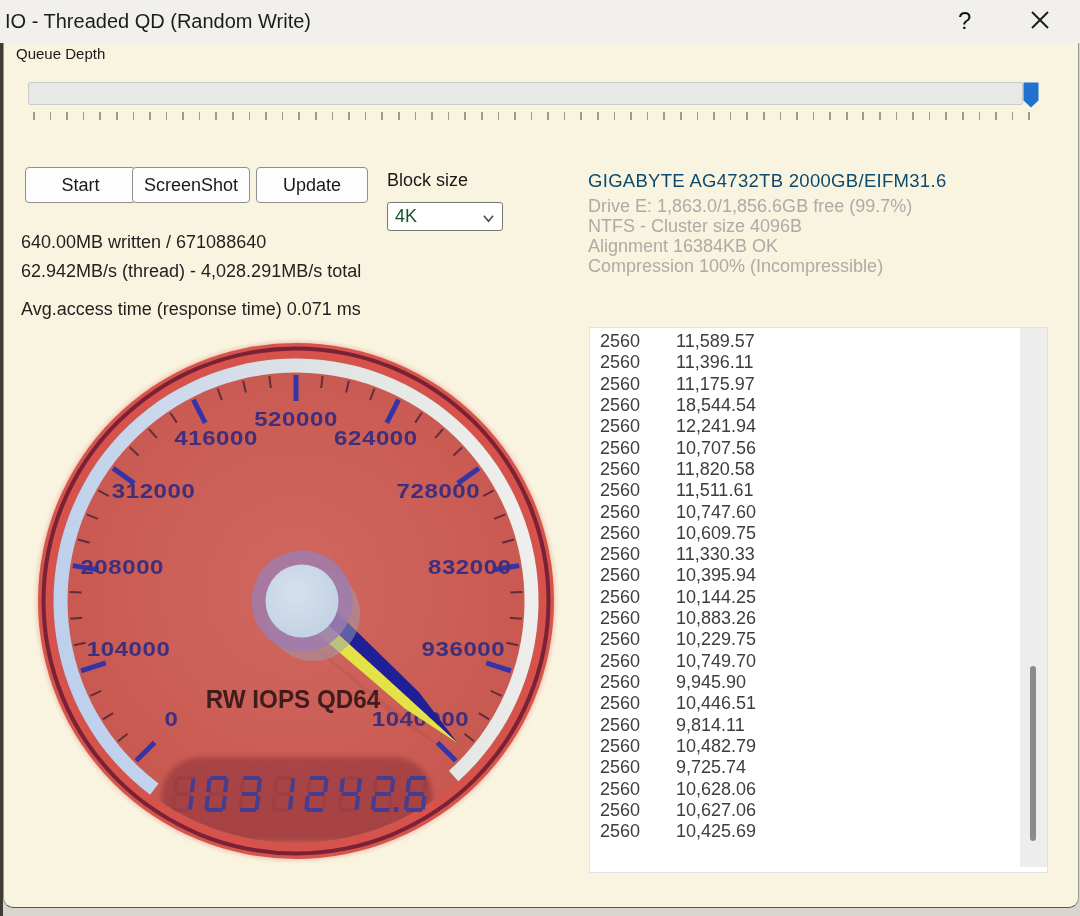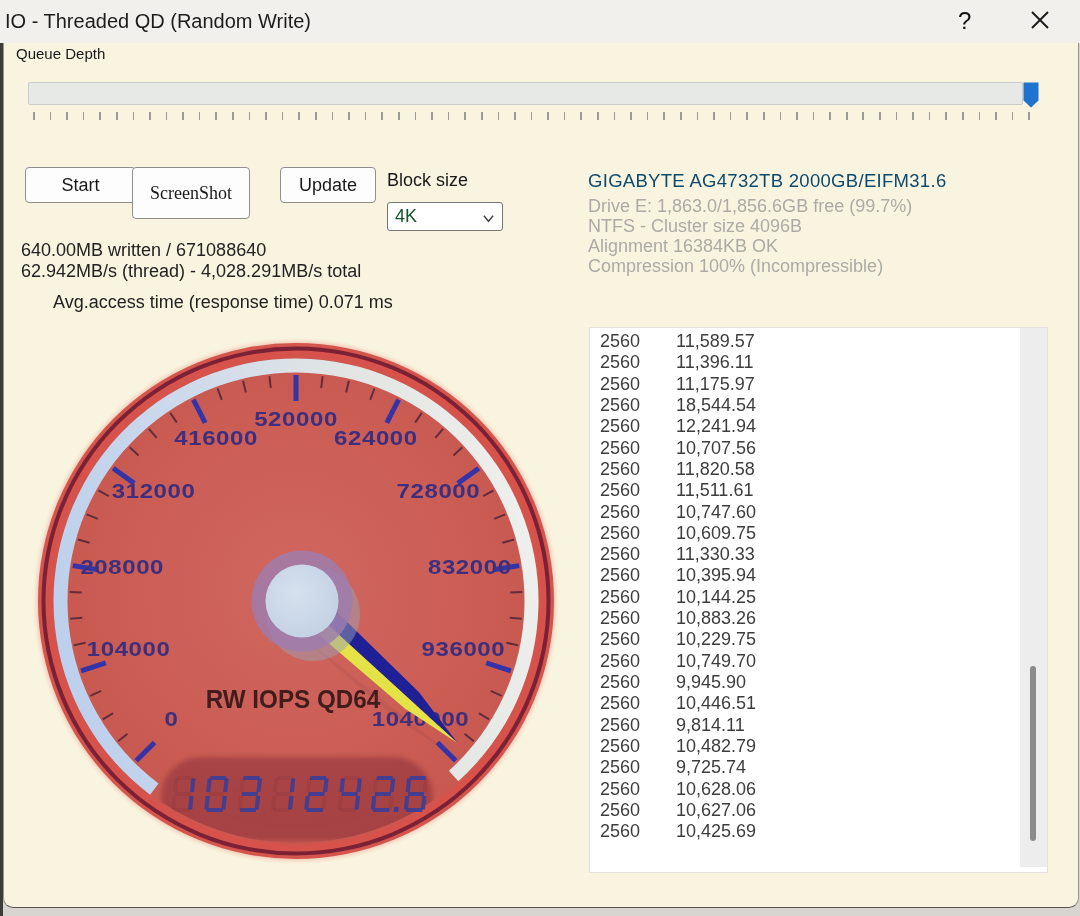--- a/index.html
+++ b/index.html
@@ -12,31 +12,31 @@
 #closex { position:absolute; left:1031px; top:11px; }
 .abs { position:absolute; }
 #qd { left:16px; top:45px; font-size:15px; color:#191919; }
 #track { left:28px; top:82px; width:995px; height:23px; background:#e6e9e5; border:1px solid #c9ccc8; border-radius:2px; }
 #thumb { left:1023px; top:82px; }
 #sliderticks { left:33px; top:112px; width:998px; height:8px;
   background:repeating-linear-gradient(to right,#9a9a98 0px,#9a9a98 1.6px,transparent 1.6px,transparent 16.59px); }
 .btn { background:#fdfdfd; border:1px solid #8f8f8f; border-radius:4px; font-size:18px; color:#191919;
   display:flex; align-items:center; justify-content:center; }
 #b1 { left:25px; top:167px; width:111px; height:36px; }
-#b2 { left:132px; top:167px; width:118px; height:52px;font-family:Liberation Serif, serif; }
-#b3 { left:280px; top:167px; width:96px; height:36px; }
+#b2 { left:132px; top:167px; width:118px; height:36px; }
+#b3 { left:256px; top:167px; width:112px; height:36px; }
 #bs { left:387px; top:170px; font-size:18px; color:#191919; }
 #combo { left:387px; top:202px; width:116px; height:29px; background:#fff; border:1px solid #767676; border-radius:3px;
   font-size:18px; color:#14532d; }
 #combo span { position:absolute; left:7px; top:3px; }
 #chev { position:absolute; right:8px; top:10px; width:11px; height:11px; }
 .stat { left:21px; font-size:18px; color:#222; }
-#s1 { top:240px; }
+#s1 { top:232px; }
 #s2 { top:261px; }
-#s3 { top:292px;margin-left:32px; }
+#s3 { top:299px; }
 #gtitle { left:588px; top:170px; font-size:18.5px; font-weight:normal; color:#0c4a6e; letter-spacing:0.3px; }
 .gray { left:588px; font-size:18px; color:#acaba6; }
 #g1 { top:196px; }
 #g2 { top:216px;text-align:center; }
 #g3 { top:236px; }
 #g4 { top:256px; }
 #log { left:588px; top:297px; font-size:18px; color:#191919;margin-top:36px; }
 #logbox { left:589px; top:327px; width:459px; height:546px; background:#fff; border:1px solid #e4e2dc; }
 #sbtrack { left:1020px; top:328px; width:27px; height:539px; background:#ededee; }
 #sbthumb { left:1030px; top:666px; width:6px; height:175px; background:#8b8b8b; border-radius:3px; }

